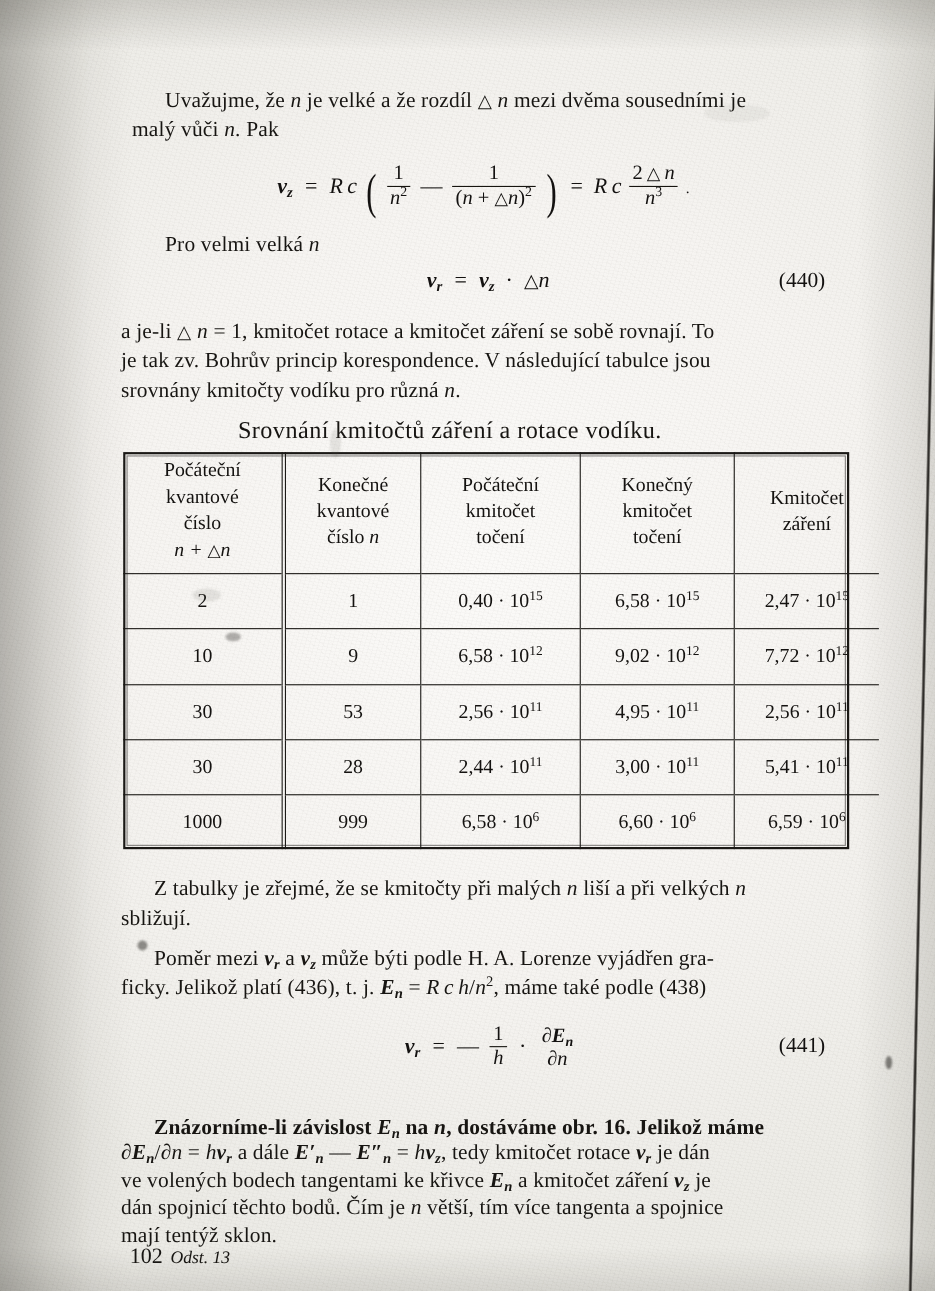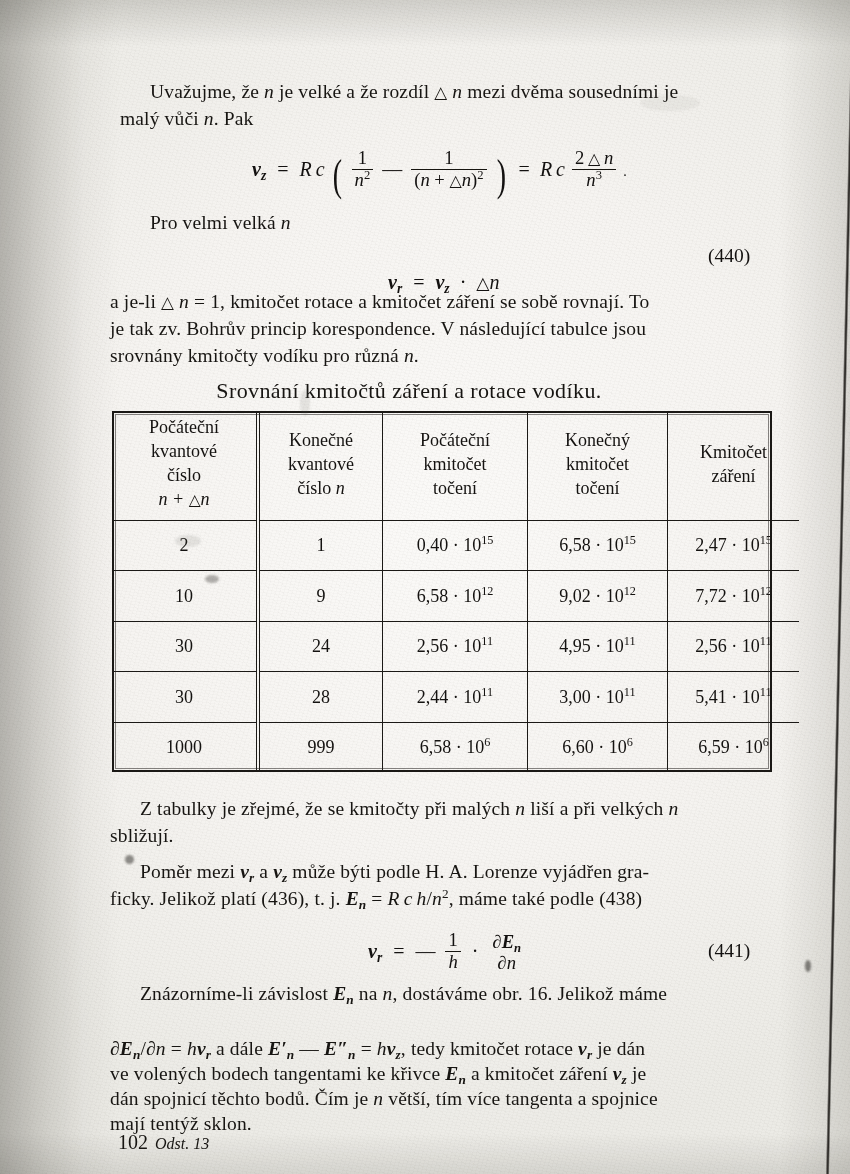--- a/index.html
+++ b/index.html
@@ -219,21 +219,21 @@
       <span style="margin:0 5px;">=</span>
       <i>R c</i>
       <span class="frac"><span class="num">2 <span class="tri">△</span> <i>n</i></span><span class="den"><i>n</i><sup>3</sup></span></span>
       <span style="font-size:.7em;">.</span>
     </div>
 
     <div class="txt indent" style="left:120px; top:209px; width:655px;">
       Pro velmi velká <i>n</i>
     </div>
 
-    <div class="eq" style="left:388px; top:244px;margin-top:27px;">
+    <div class="eq" style="left:388px; top:244px;">
       <span class="bsym">ν<sub>r</sub></span>
       <span style="margin:0 6px;">=</span>
       <span class="bsym">ν<sub>z</sub></span>
       <span style="margin:0 5px;">·</span>
       <span class="tri">△</span><i>n</i>
     </div>
     <div class="eqno" style="left:708px; top:245px;">(440)</div>
 
     <div class="txt" style="left:110px; top:288px; width:668px;">
       a je-li <span class="tri">△</span> <i>n</i> = 1, kmitočet rotace a kmitočet záření se sobě rovnají. To
@@ -317,21 +317,21 @@
             </td>
             <td class="vsep">
               <span>7,72</span>
               <span>·</span>
               <span>10</span><sup>12</sup>
             </td>
           </tr>
 
           <tr class="hrule">
             <td>30</td>
-            <td class="vsep2">24</td>
+            <td class="vsep2">53</td>
             <td class="vsep">
               <span>2,56</span>
               <span>·</span>
               <span>10</span><sup>11</sup>
             </td>
             <td class="vsep">
               <span>4,95</span>
               <span>·</span>
               <span>10</span><sup>11</sup>
             </td>
@@ -405,21 +405,21 @@
       <span style="margin-right:3px;">—</span>
       <span class="frac"><span class="num">1</span><span class="den"><i>h</i></span></span>
       <span style="margin:0 4px;">·</span>
       <span class="frac" style="vertical-align:-0.58em;">
         <span class="num">∂<b><i>E<sub>n</sub></i></b></span>
         <span class="den" style="border-top:none;">∂<i>n</i></span>
       </span>
     </div>
     <div class="eqno" style="left:708px; top:940px;">(441)</div>
 
-    <div class="txt indent" style="left:110px; top:980px; width:680px;">
+    <div class="txt indent" style="left:110px; top:1012px; width:680px;font-weight:bold;">
       Znázorníme-li závislost <b><i>E<sub>n</sub></i></b> na <i>n</i>, dostáváme obr. 16. Jelikož máme
     </div>
     <div class="txt" style="left:110px; top:1035px; width:680px;">
       ∂<b><i>E<sub>n</sub></i></b>/∂<i>n</i> = <i>h</i><span class="bsym">ν<sub>r</sub></span> a dále <b><i>E′<sub>n</sub></i></b> — <b><i>E″<sub>n</sub></i></b> = <i>h</i><span class="bsym">ν<sub>z</sub></span>, tedy kmitočet rotace <span class="bsym">ν<sub>r</sub></span> je dán
     </div>
     <div class="txt" style="left:110px; top:1060px; width:680px;">
       ve volených bodech tangentami ke křivce <b><i>E<sub>n</sub></i></b> a kmitočet záření <span class="bsym">ν<sub>z</sub></span> je
     </div>
     <div class="txt" style="left:110px; top:1085px; width:680px;">
       dán spojnicí těchto bodů. Čím je <i>n</i> větší, tím více tangenta a spojnice

